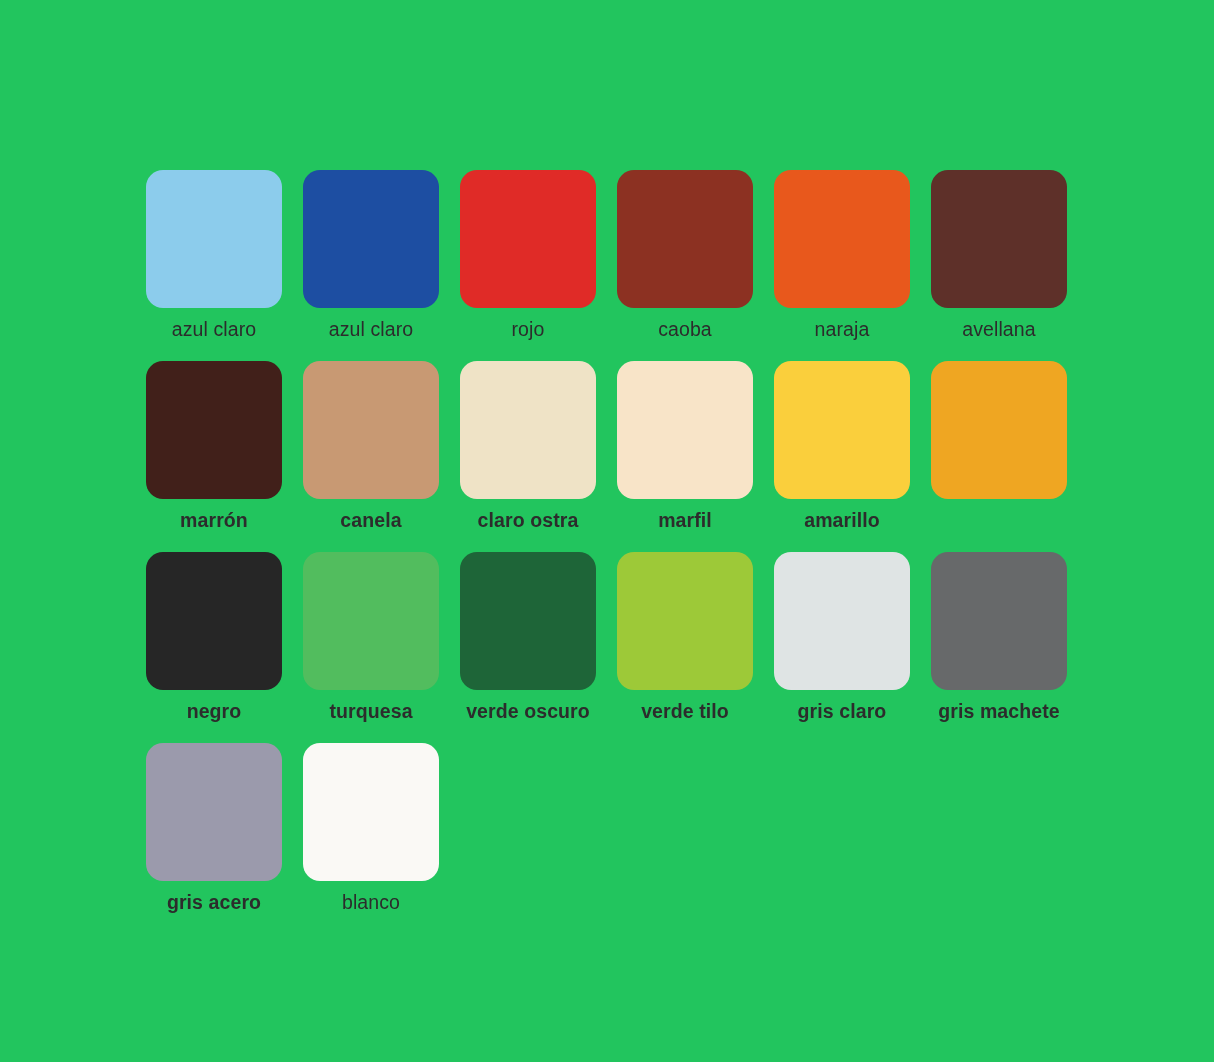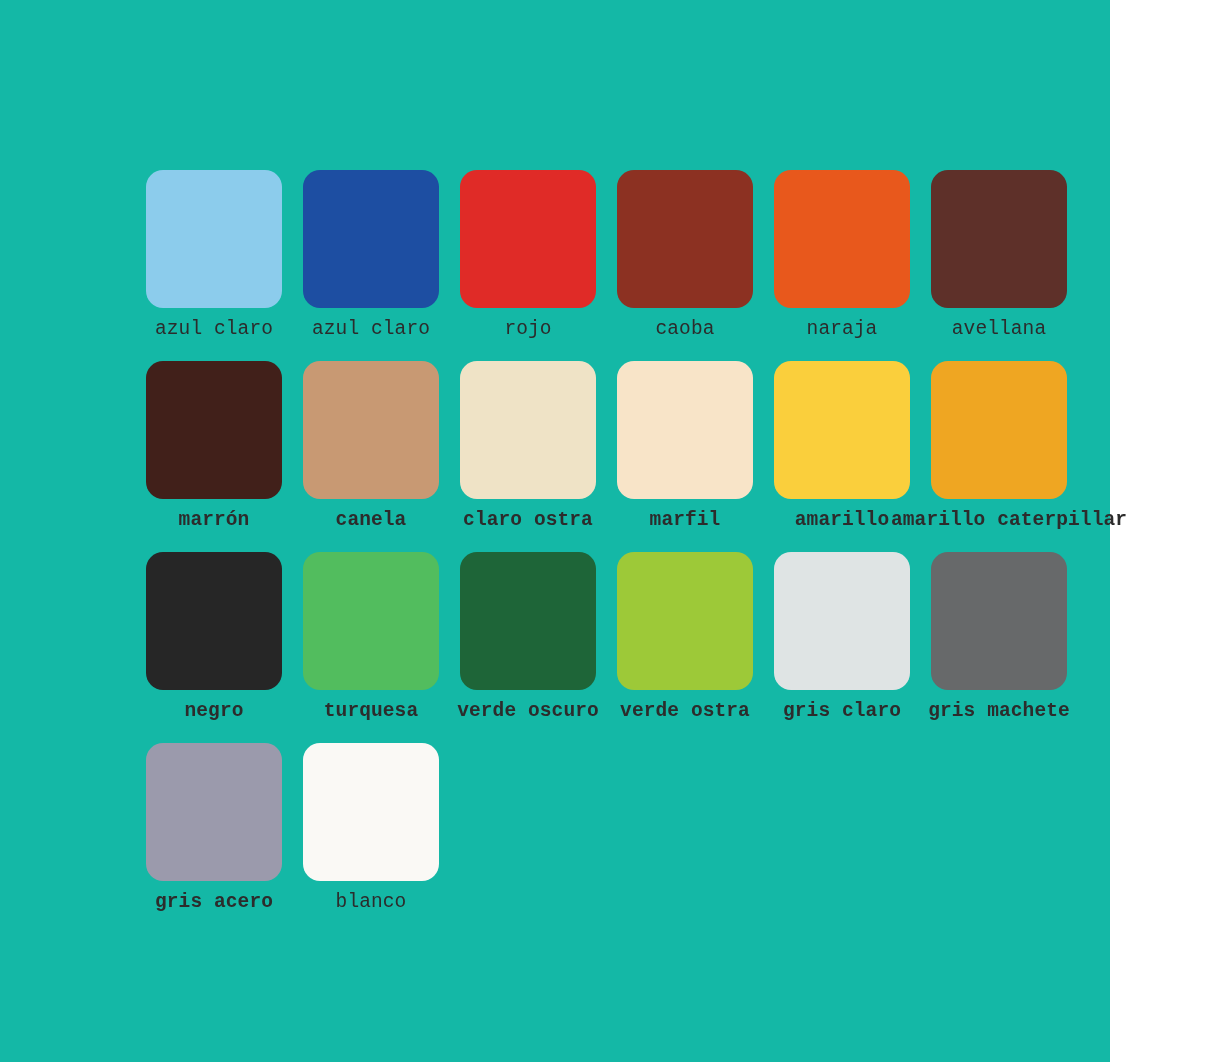--- a/index.html
+++ b/index.html
@@ -9,24 +9,23 @@
   body {
     width: 1214px;
     height: 1062px;
     background: #ffffff;
     font-family: "Liberation Sans", sans-serif;
     overflow: hidden;
   }
 
   #palette-page {
     position: relative;
-    width: 1110px;
+    width: 1214px;
     height: 1062px;
-    background: #14b8a6;
-    font-family: Liberation Mono, monospace;
+    background: #22c55e;
   }
 
   #swatch-grid {
     position: absolute;
     left: 146px;
     top: 170px;
     width: 1060px;
     display: grid;
     grid-template-columns: repeat(6, 157px);
     grid-auto-rows: 191px;
@@ -110,37 +109,36 @@
       <div class="swatch-cell">
         <div class="swatch-chip" style="background: rgb(248, 228, 200);"></div>
         <div class="swatch-label weight-bold">marfil</div>
       </div>
       <div class="swatch-cell">
         <div class="swatch-chip" style="background: rgb(250, 207, 60);"></div>
         <div class="swatch-label weight-bold">amarillo</div>
       </div>
       <div class="swatch-cell">
         <div class="swatch-chip" style="background: rgb(239, 166, 34);"></div>
-        <div class="swatch-label weight-bold wide">amarillo caterpillar</div>
       </div>
       <div class="swatch-cell">
         <div class="swatch-chip" style="background: rgb(38, 38, 38);"></div>
         <div class="swatch-label weight-bold">negro</div>
       </div>
       <div class="swatch-cell">
         <div class="swatch-chip" style="background: rgb(82, 189, 94);"></div>
         <div class="swatch-label weight-bold">turquesa</div>
       </div>
       <div class="swatch-cell">
         <div class="swatch-chip" style="background: rgb(30, 101, 56);"></div>
         <div class="swatch-label weight-bold wide">verde oscuro</div>
       </div>
       <div class="swatch-cell">
         <div class="swatch-chip" style="background: rgb(157, 201, 56);"></div>
-        <div class="swatch-label weight-bold">verde ostra</div>
+        <div class="swatch-label weight-bold">verde tilo</div>
       </div>
       <div class="swatch-cell">
         <div class="swatch-chip" style="background: rgb(223, 228, 228);"></div>
         <div class="swatch-label weight-bold">gris claro</div>
       </div>
       <div class="swatch-cell">
         <div class="swatch-chip" style="background: rgb(103, 105, 106);"></div>
         <div class="swatch-label weight-bold wide">gris machete</div>
       </div>
       <div class="swatch-cell">

